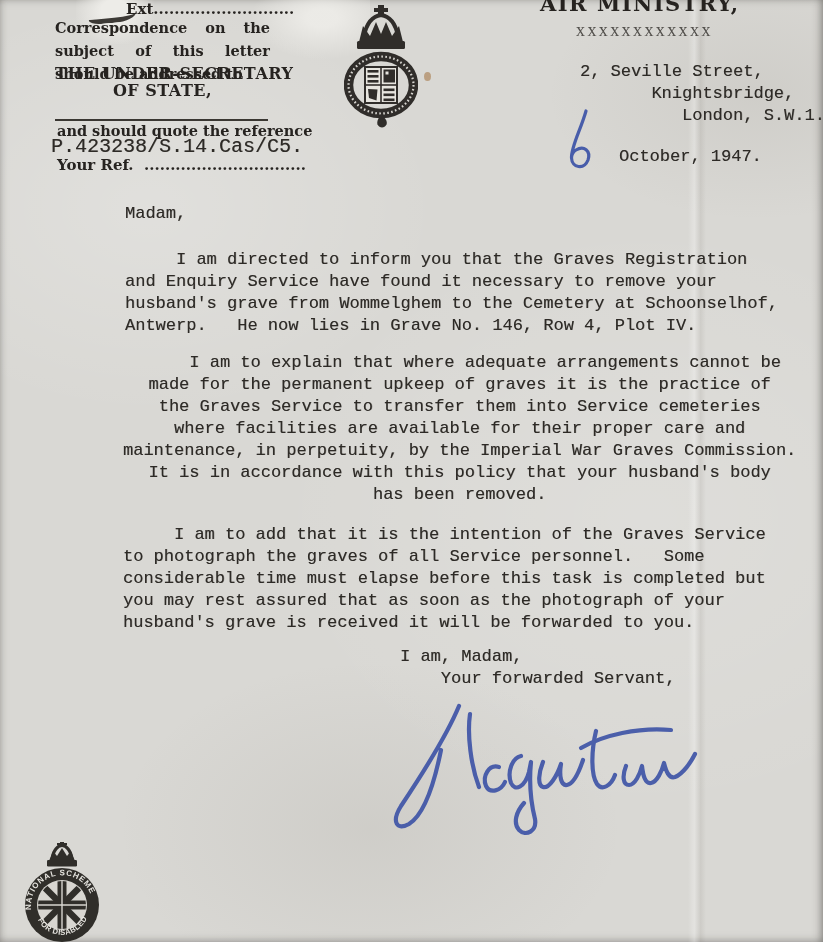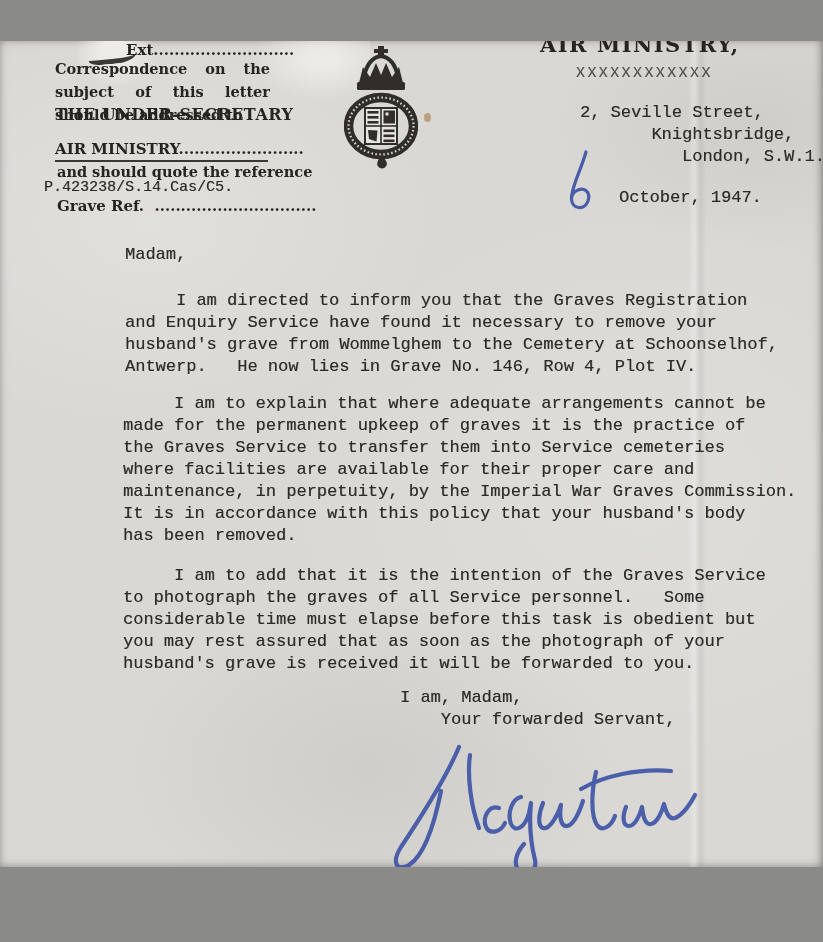--- a/index.html
+++ b/index.html
@@ -1,30 +1,29 @@
 <!DOCTYPE html>
 <html><head>
 <meta charset="utf-8">
 <style>
   html,body{margin:0;padding:0;background:#8a8a88;}
   .page{
-    position:relative;width:823px;height:826px;overflow:hidden;
+    position:relative;width:823px;height:942px;overflow:hidden;
     background-color:#d9d8d4;
     background-image:
       radial-gradient(ellipse 420px 300px at 18% 22%, rgba(255,255,255,0.20), rgba(255,255,255,0) 70%),
       radial-gradient(ellipse 520px 420px at 78% 55%, rgba(255,255,255,0.14), rgba(255,255,255,0) 72%),
       radial-gradient(ellipse 360px 240px at 45% 88%, rgba(118,112,102,0.10), rgba(118,112,102,0) 70%),
       radial-gradient(ellipse 300px 180px at 92% 10%, rgba(118,112,102,0.10), rgba(118,112,102,0) 70%);
     box-shadow:
       inset -7px 0 9px -5px rgba(88,86,82,0.55),
       inset 6px 0 9px -6px rgba(88,86,82,0.35),
       inset 0 -5px 8px -4px rgba(88,86,82,0.40),
       inset 0 5px 8px -5px rgba(110,108,104,0.35);
     font-family:"Liberation Sans", sans-serif;
-    margin-top:41px;
   }
   .abs{position:absolute;}
   .typed{
     font-family:"Liberation Mono", monospace;
     font-size:17px;line-height:22px;color:#2d2a26;
     white-space:pre;letter-spacing:0px;
     text-shadow:0.4px 0.4px 0 rgba(45,42,38,0.45);
   }
   .print{
     font-family:"DejaVu Serif", serif;
@@ -48,44 +47,44 @@
     left:250px;top:0;width:120px;height:60px;
     background:radial-gradient(ellipse at 60% 30%, rgba(240,239,235,0.8) 15%, rgba(240,239,235,0) 70%);
   }
   .fleck{
     left:424px;top:72px;width:7px;height:9px;border-radius:50%;
     background:#b08c66;opacity:0.75;
   }
   .rule{border-top:2px solid #3a3732;height:0;}
   .strike{text-decoration:line-through;text-decoration-thickness:2px;}
   .overstrike{
-    font-family:Liberation Sans, sans-serif;
+    font-family:Liberation Serif, serif;
     color:rgba(45,42,38,0.78);
   }
   svg text{font-family:"Liberation Sans", sans-serif;}
 </style>
 </head>
 <body>
 
 <div class="page">
 
   <div class="abs crease"></div>
   <div class="abs tear-patch"></div>
   <div class="abs tear-mark"></div>
   <div class="abs smudge"></div>
   <div class="abs fleck"></div>
 
   <div class="abs print" style="left:126px;top:0px;font-size:15px;">Ext...........................</div>
   <div class="abs print" style="left:55px;top:16px;width:215px;font-size:14.5px;line-height:23px;text-align:justify;white-space:normal;">Correspondence on the subject of  this  letter  should  be addressed to</div>
   <div class="abs print" style="left:55px;top:64px;width:215px;font-size:16px;text-align:center;letter-spacing:0.5px;">THE UNDER-SECRETARY</div>
-  <div class="abs print" style="left:55px;top:99px;font-size:15px;">AIR MINISTRY........................</div>
+  <div class="abs print" style="left:55px;top:81px;width:215px;font-size:16px;text-align:center;letter-spacing:0.5px;">OF STATE,</div>
   <div class="abs rule" style="left:55px;top:119px;width:213px;"></div>
   <div class="abs print" style="left:57px;top:122px;font-size:14.5px;">and should quote the reference</div>
-  <div class="abs typed" style="left:44px;top:136px;font-size:15px;">P.423238/S.14.Cas/C5.</div>
-  <div class="abs print" style="left:57px;top:156px;font-size:15px;">Grave Ref.  ...............................</div>
+  <div class="abs typed" style="left:51px;top:136px;font-size:20px;">P.423238/S.14.Cas/C5.</div>
+  <div class="abs print" style="left:57px;top:156px;font-size:15px;">Your Ref.  ...............................</div>
 
   <div class="abs" style="left:344px;top:5px;width:74px;height:124px;">
     <svg width="74" height="124" viewBox="0 0 74 124" style="opacity:0.9;">
       <g fill="#1e1b18" stroke="#1e1b18">
         <path d="M34 0 h6 v3 h4 v4 h-4 v4 h-6 v-4 h-4 v-4 h4 Z" stroke="none"></path>
         <path d="M20 31 C23 16 30 11 37 10 C44 11 51 16 54 31" fill="none" stroke-width="4"></path>
         <path d="M15 37 L19 21 L26 31 L32 17 L37 29 L42 17 L48 31 L55 21 L59 37 Z" stroke="none"></path>
         <rect x="13" y="36" width="48" height="8" rx="1.5" stroke="none"></rect>
       </g>
       <ellipse cx="37" cy="80" rx="32.5" ry="28.5" fill="none" stroke="#1e1b18" stroke-width="9.5"></ellipse>
@@ -119,30 +118,30 @@
     <svg width="36" height="64" viewBox="0 0 36 64">
       <path d="M24 3 C19 21 9 39 9.5 50 C10 60 22 62 26 52 C29 43 22 37 14 42 C11 44 9.5 47 9.5 50" fill="none" stroke="#3c52a6" stroke-width="3.2" stroke-linecap="round" opacity="0.92"></path>
     </svg>
   </div>
 
   <div class="abs typed" style="left:125px;top:203px;">Madam,</div>
   <div class="abs typed" style="left:125px;top:249px;font-family:Liberation Mono, monospace;">     I am directed to inform you that the Graves Registration
 and Enquiry Service have found it necessary to remove your
 husband's grave from Wommelghem to the Cemetery at Schoonselhof,
 Antwerp.   He now lies in Grave No. 146, Row 4, Plot IV.</div>
-  <div class="abs typed" style="left:123px;top:352px;">     I am to explain that where adequate arrangements cannot be
+  <div class="abs typed" style="left:123px;top:352px;text-align:center;">     I am to explain that where adequate arrangements cannot be
 made for the permanent upkeep of graves it is the practice of
 the Graves Service to transfer them into Service cemeteries
 where facilities are available for their proper care and
 maintenance, in perpetuity, by the Imperial War Graves Commission.
 It is in accordance with this policy that your husband's body
 has been removed.</div>
   <div class="abs typed" style="left:123px;top:524px;">     I am to add that it is the intention of the Graves Service
 to photograph the graves of all Service personnel.   Some
-considerable time must elapse before this task is obedient but
+considerable time must elapse before this task is completed but
 you may rest assured that as soon as the photograph of your
 husband's grave is received it will be forwarded to you.</div>
   <div class="abs typed" style="left:400px;top:646px;">I am, Madam,
     Your forwarded Servant,</div>
 
   <div class="abs" style="left:375px;top:690px;width:350px;height:148px;">
     <svg width="350" height="148" viewBox="0 0 350 148">
       <g fill="none" stroke="#3c52a6" stroke-width="4.2" stroke-linecap="round" stroke-linejoin="round" opacity="0.9">
         <path d="M84 16 C72 45 42 92 26 116 C16 132 22 141 34 134 C50 124 60 90 66 60"></path>
         <path d="M95 24 C92 45 96 76 104 97"></path>

